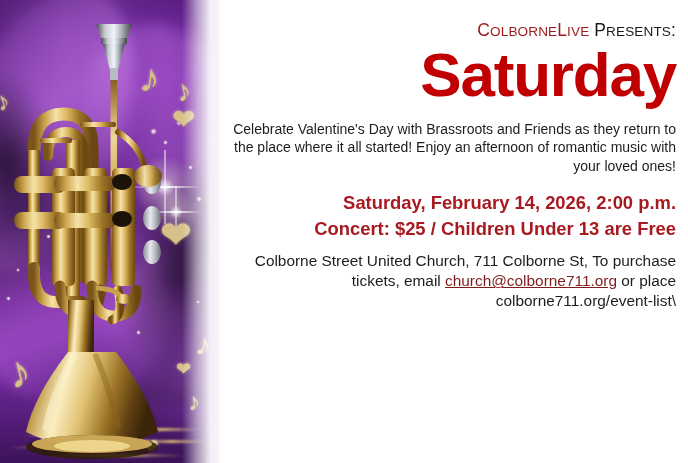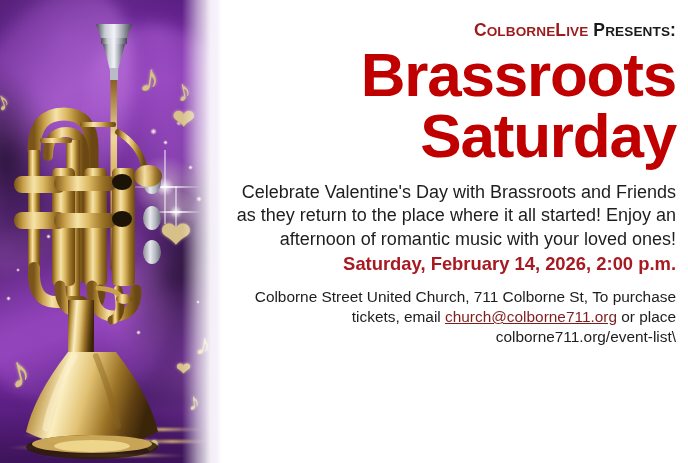--- a/index.html
+++ b/index.html
@@ -117,53 +117,53 @@
     position:absolute;
     left:222px; top:0;
     width:466px; height:463px;
     padding:14px 12px 8px 8px;
     text-align:right;
     background:#ffffff;
   }
 
   .presents {
     font-size:17.5px;
-    font-weight:bold;
+    font-weight:normal;
     letter-spacing:.1px;
     color:#1a1a1a;
     margin:6px 0 4px 0;
     white-space:nowrap;
   }
   .presents .brand { color:#9e1b1b; }
   .presents .sc { font-size:13.6px; }
 
   .title {
     color:#C00000;
     font-weight:bold;
     font-size:62px;
     line-height:.98;
     letter-spacing:-1.2px;
     margin:2px 0 0 0;
   }
   .title .l2 { display:block; }
 
   .blurb {
     margin-top:14px;
-    font-size:18px;
+    font-size:14px;
     line-height:1.33;
     color:#1d1d1d;
   }
 
   .date-line, .price-line {
     color:#A81A22;
     font-weight:bold;
     font-size:18.4px;
     line-height:1.30;
   }
-  .date-line { }
+  .date-line { margin-top:15px; }
   .price-line { margin-top:2px; }
 
   .venue {
     margin-top:11px;
     font-size:15.4px;
     line-height:1.30;
     color:#1d1d1d;
   }
   .venue a, .venue .maillink {
     color:#7f1d1d;
@@ -312,24 +312,24 @@
 
     <div class="art-fade"></div>
     <div class="art-edge-glow"></div>
   </div>
 
   <div class="content">
 
     <div class="presents"><span class="brand"><span>C</span><span class="sc">O</span><span class="sc">L</span><span class="sc">B</span><span class="sc">O</span><span class="sc">R</span><span class="sc">N</span><span class="sc">E</span><span>L</span><span class="sc">I</span><span class="sc">V</span><span class="sc">E</span></span> <span><span>P</span><span class="sc">R</span><span class="sc">E</span><span class="sc">S</span><span class="sc">E</span><span class="sc">N</span><span class="sc">T</span><span class="sc">S</span><span>:</span></span></div>
 
     <div class="title">
-      <span class="l1">Brassroots</span>
       <span class="l2">Saturday</span>
     </div>
 
     <div class="blurb">Celebrate Valentine's Day with Brassroots and Friends as they return to the place where it all started! Enjoy an afternoon of romantic music with your loved ones!</div>
 
     <div class="date-line">Saturday, February 14, 2026,   2:00 p.m.</div>
+    <div class="price-line">Concert: $25 / Children Under 13 are Free</div>
 
     <div class="venue"><span>Colborne Street United Church, 711 Colborne St, To purchase tickets, email </span><a class="maillink" href="#">church@colborne711.org</a><span> or place </span><span>colborne711.org/event-list\</span></div>
 
   </div>
 </div>
 
 </body></html>

